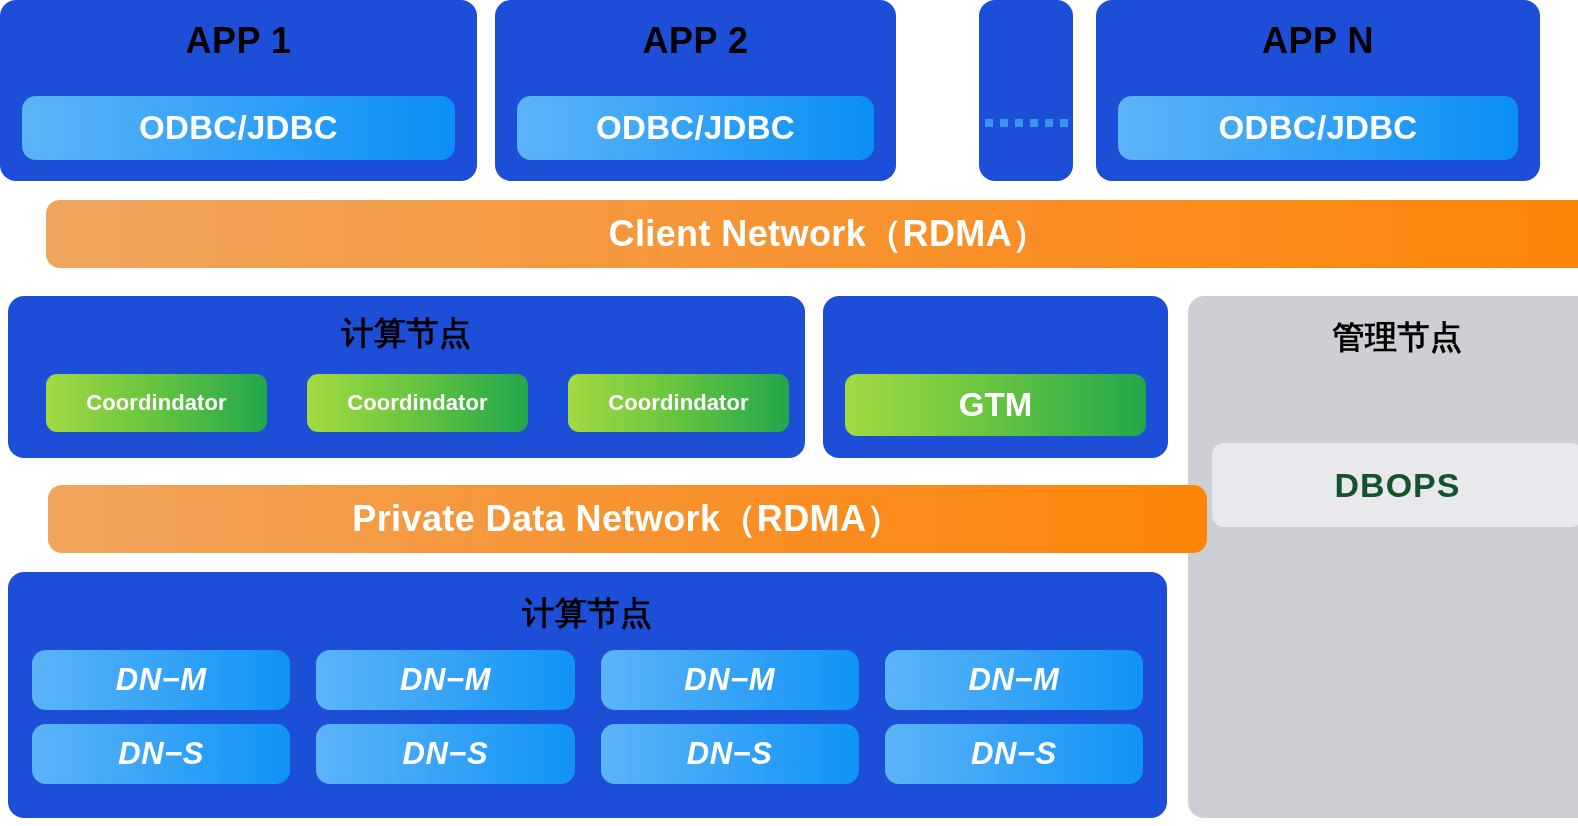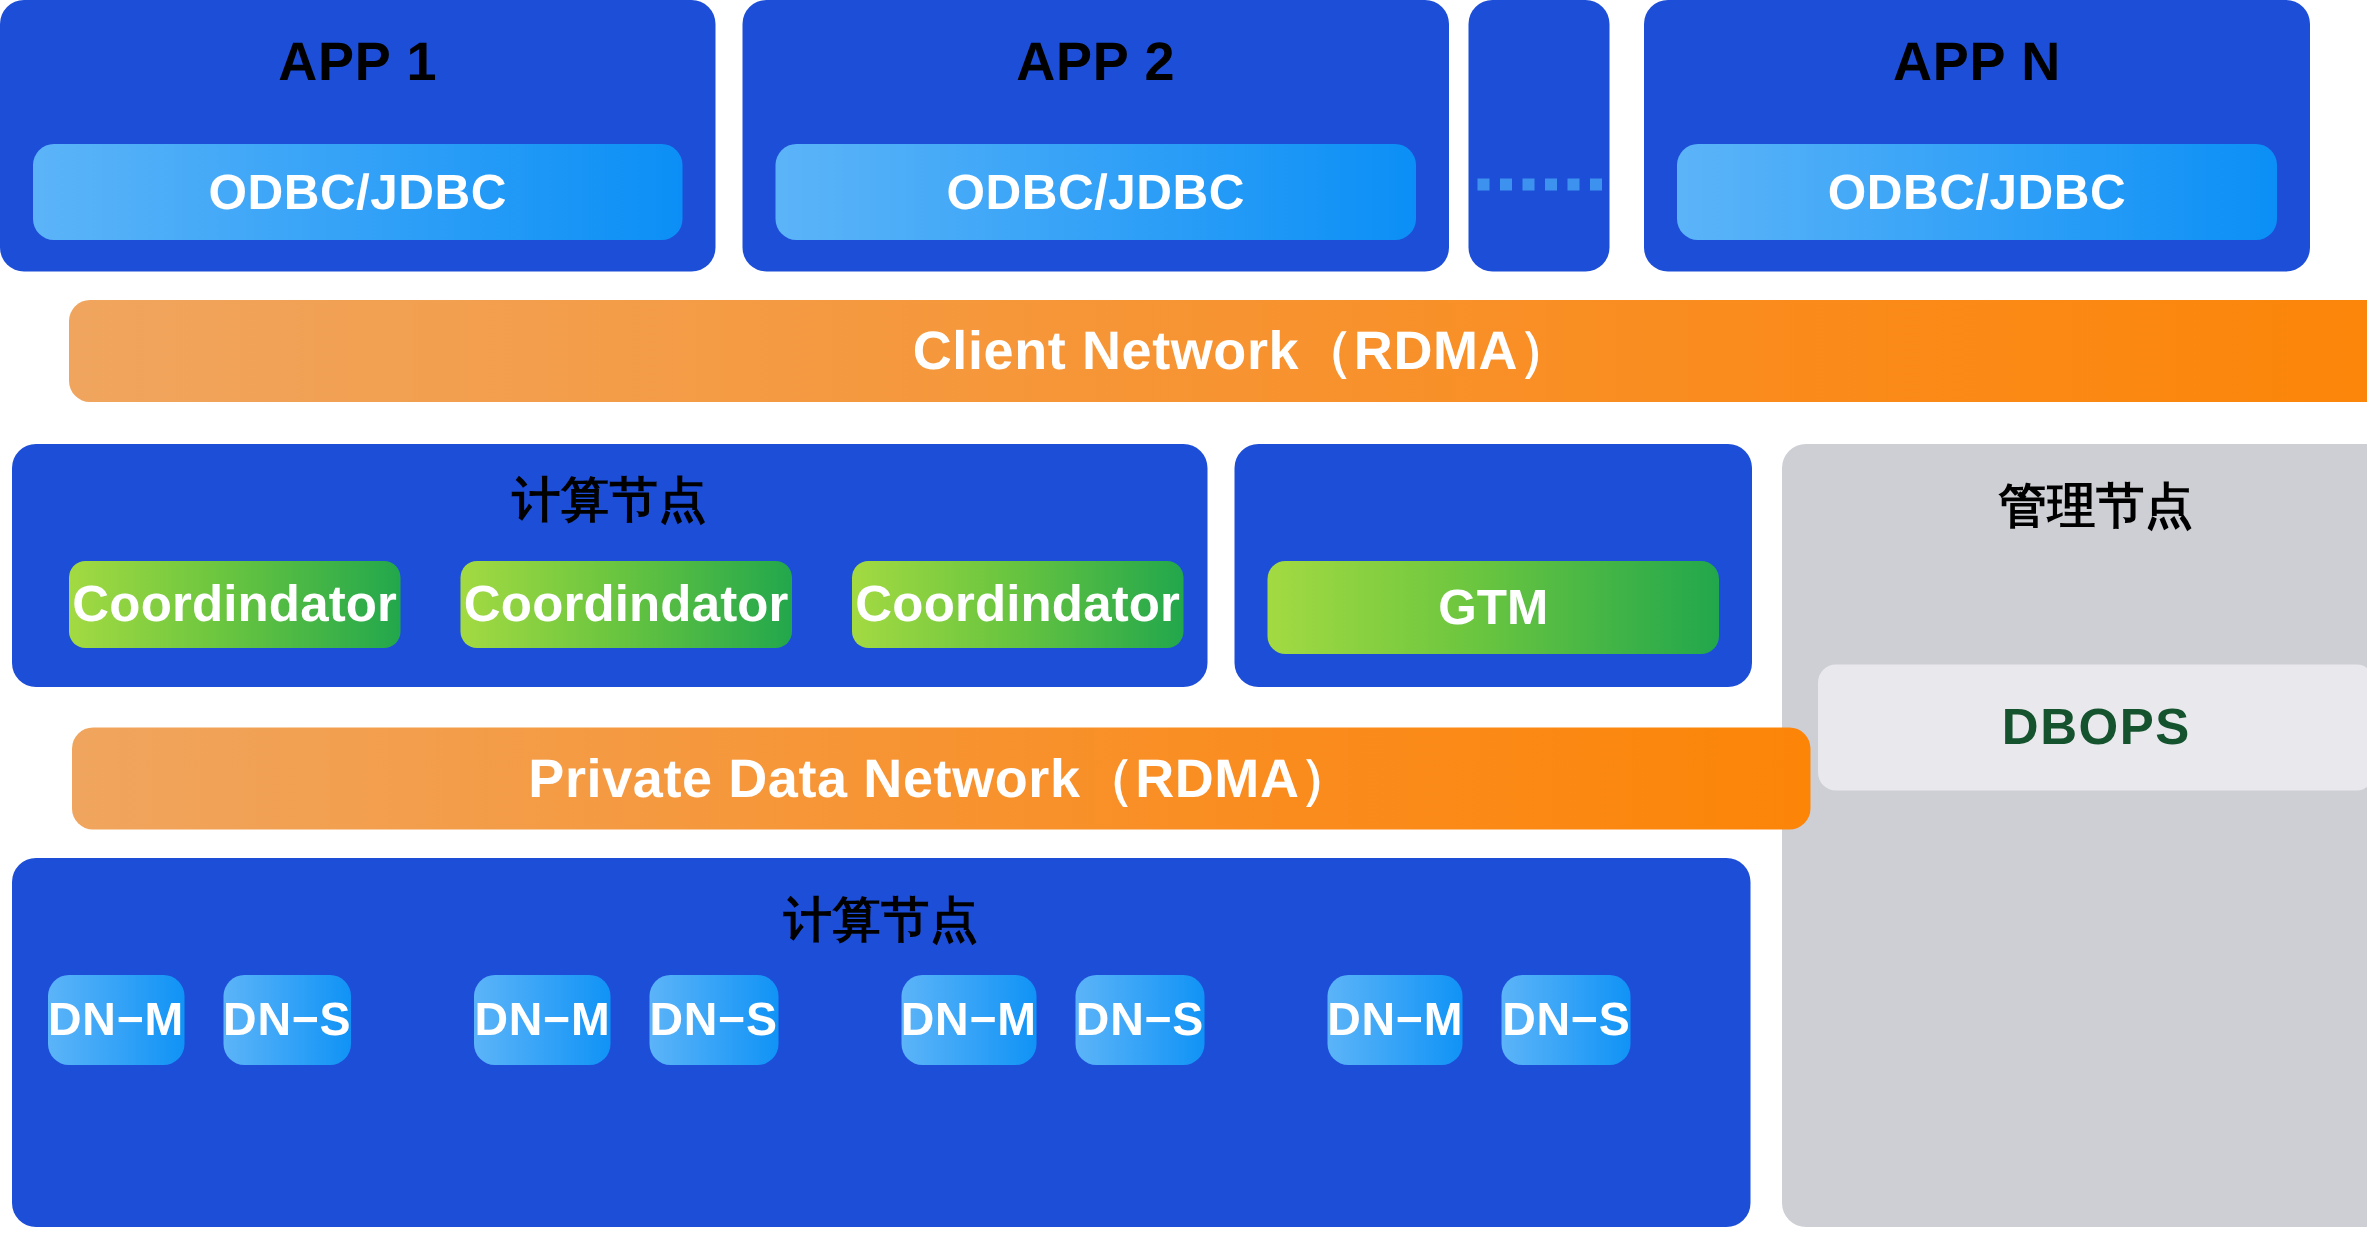--- a/index.html
+++ b/index.html
@@ -107,21 +107,21 @@
     top: 78px;
     height: 58px;
     display: flex;
     gap: 18px;
   }
   .green-btn {
     flex: 1;
     border-radius: 11px;
     background: linear-gradient(to right, #a3da42 0%, #6cc63f 45%, #22a74c 100%);
     color: #ffffff;
-    font-size: 34px;
+    font-size: 22px;
     font-weight: bold;
     display: flex;
     align-items: center;
     justify-content: center;
     letter-spacing: 0.1px;
     margin-left: 22px;
   }
   .gtm-btn {
     position: absolute;
     left: 22px;
@@ -172,22 +172,23 @@
     position: absolute;
     left: 24px;
     right: 24px;
     top: 78px;
     display: flex;
     gap: 26px;
   }
   .dn-col {
     flex: 1;
     display: flex;
-    flex-direction: row;
-    gap: 26px;
+    flex-direction: column;
+    gap: 14px;
+    font-style: italic;
   }
   .dn-btn {
     height: 60px;
     border-radius: 14px;
     background: linear-gradient(to right, #5cb4f8 0%, #1093f6 100%);
     color: #ffffff;
     font-size: 31px;
     font-weight: bold;
     display: flex;
     align-items: center;
@@ -198,21 +199,21 @@
 </head>
 <body>
 
 <div class="stage">
 
   <div class="panel app-card" style="left:0px; width:477px;">
     <div class="panel-title">APP 1</div>
     <div class="app-btn">ODBC/JDBC</div>
   </div>
 
-  <div class="panel app-card" style="left:495px; width:471px;">
+  <div class="panel app-card" style="left:495px; width:401px;">
     <div class="panel-title">APP 2</div>
     <div class="app-btn">ODBC/JDBC</div>
   </div>
 
   <div class="panel dots-card" style="left:979px; width:94px;">
     <div class="dots-row">
       <span class="dot"></span>
       <span class="dot"></span>
       <span class="dot"></span>
       <span class="dot"></span>

